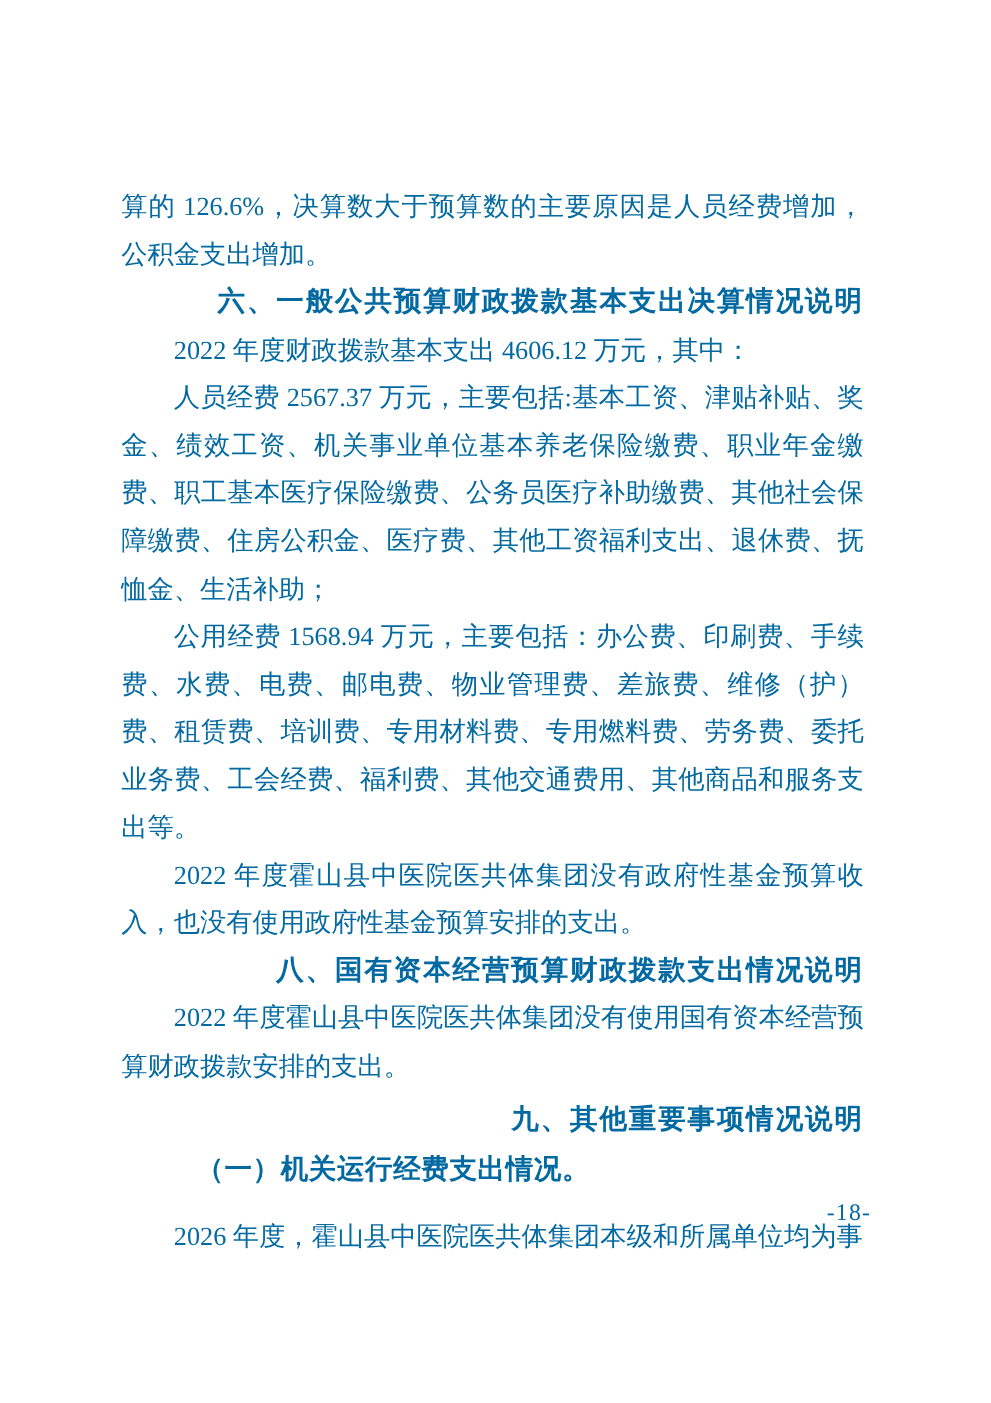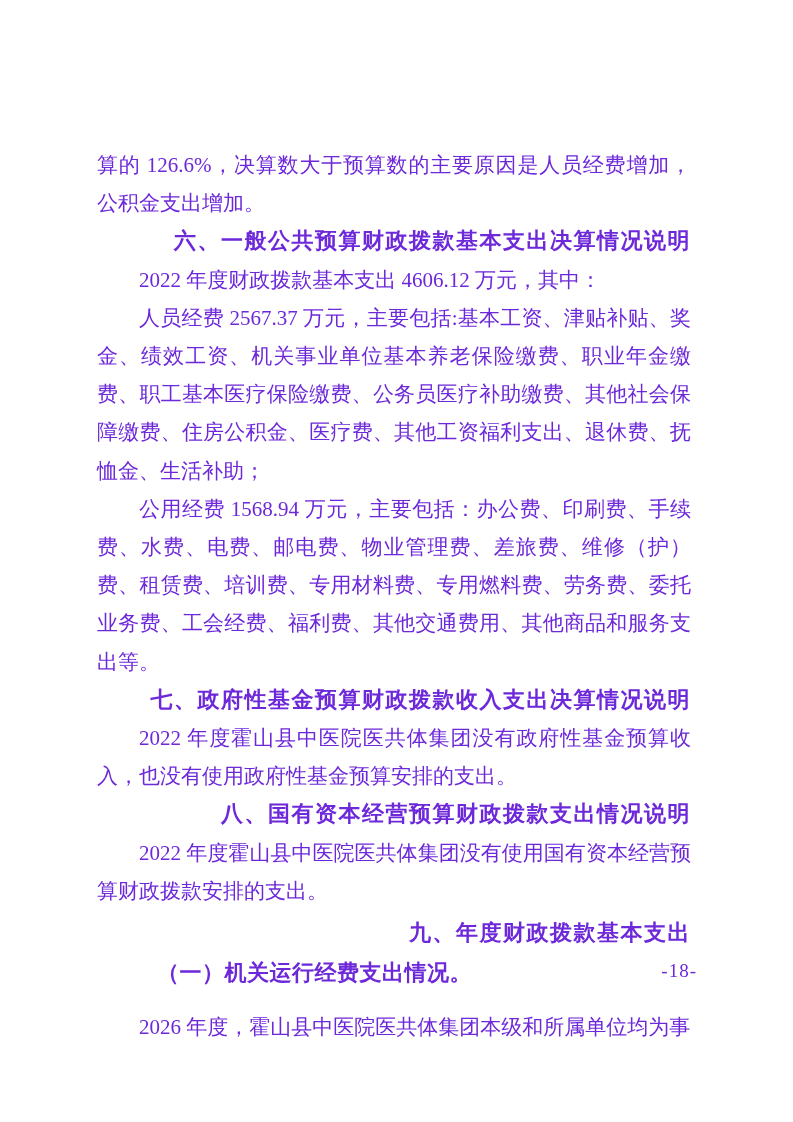--- a/index.html
+++ b/index.html
@@ -5,21 +5,21 @@
   html, body {
     margin: 0;
     padding: 0;
     background: #ffffff;
   }
   .page {
     position: relative;
     width: 793px;
     height: 1122px;
     background: #ffffff;
-    color: #6d28d9;
+    color: #0369a1;
     font-family: "Liberation Serif", "DejaVu Serif", serif;
     overflow: hidden;
   }
   .text-block {
     position: absolute;
     left: 97px;
     top: 146px;
     width: 594px;
     font-size: 21px;
     line-height: 38.2px;
@@ -66,22 +66,21 @@
 </head>
 <body>
 
 <div class="page">
   <div class="text-block">
     <p class="para no-indent">算的 126.6%，决算数大于预算数的主要原因是人员经费增加，公积金支出增加。</p>
     <h2 class="section-heading">六、一般公共预算财政拨款基本支出决算情况说明</h2>
     <p class="para">2022 年度财政拨款基本支出 4606.12 万元，其中：</p>
     <p class="para">人员经费 2567.37 万元，主要包括:基本工资、津贴补贴、奖金、绩效工资、机关事业单位基本养老保险缴费、职业年金缴费、职工基本医疗保险缴费、公务员医疗补助缴费、其他社会保障缴费、住房公积金、医疗费、其他工资福利支出、退休费、抚恤金、生活补助；</p>
     <p class="para">公用经费 1568.94 万元，主要包括：办公费、印刷费、手续费、水费、电费、邮电费、物业管理费、差旅费、维修（护）费、租赁费、培训费、专用材料费、专用燃料费、劳务费、委托业务费、工会经费、福利费、其他交通费用、其他商品和服务支出等。</p>
-    <h2 class="section-heading">七、政府性基金预算财政拨款收入支出决算情况说明</h2>
     <p class="para">2022 年度霍山县中医院医共体集团没有政府性基金预算收入，也没有使用政府性基金预算安排的支出。</p>
     <h2 class="section-heading">八、国有资本经营预算财政拨款支出情况说明</h2>
     <p class="para">2022 年度霍山县中医院医共体集团没有使用国有资本经营预算财政拨款安排的支出。</p>
-    <h2 class="section-heading sp-before-sm">九、年度财政拨款基本支出</h2>
+    <h2 class="section-heading sp-before-sm">九、其他重要事项情况说明</h2>
     <h3 class="sub-heading sp-before-xs">（一）机关运行经费支出情况。</h3>
     <p class="para sp-before-xs">2026 年度，霍山县中医院医共体集团本级和所属单位均为事</p>
   </div>
   <div class="page-number">-18-</div>
 </div>
 
 </body></html>

